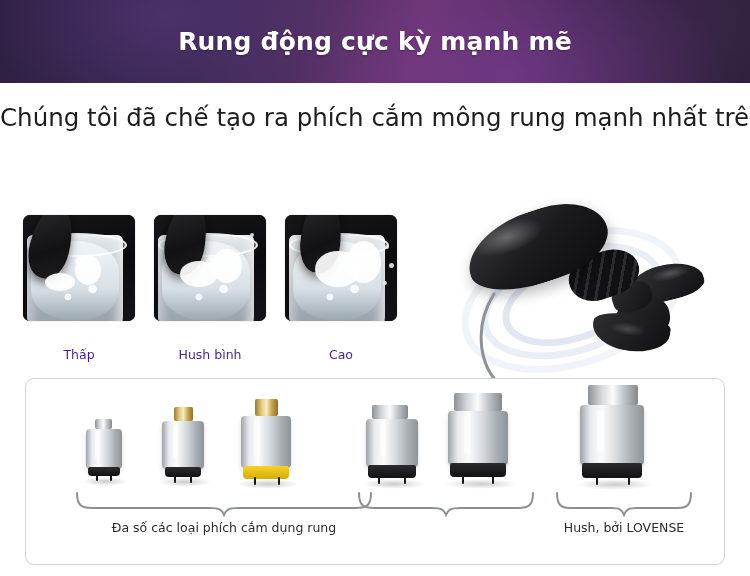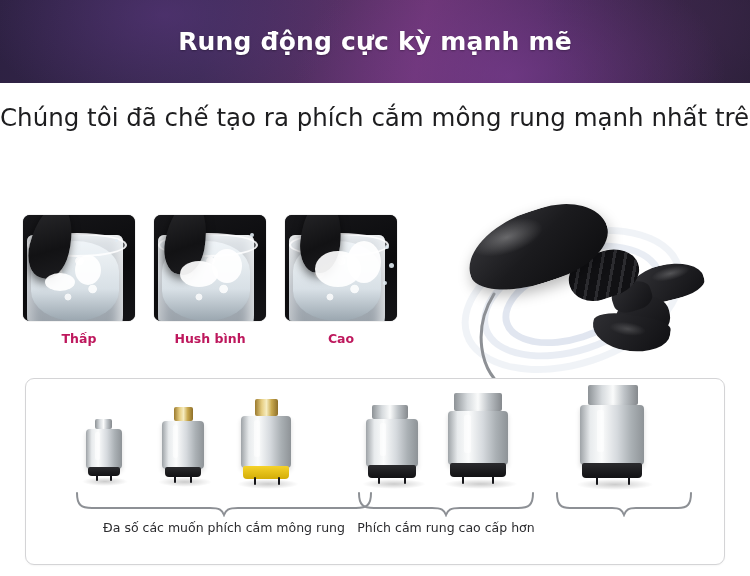--- a/index.html
+++ b/index.html
@@ -91,22 +91,22 @@
     border-radius:50% 50% 45% 45%/60% 60% 40% 40%;
     background:linear-gradient(150deg,#2b2b2e 0%,#121214 60%,#1d1d20 100%);
     transform:rotate(14deg);
     box-shadow:0 4px 10px rgba(0,0,0,.55);
   }
   .photo.p2 .plug-tip{left:12px;top:-14px;transform:rotate(10deg);}
   .photo.p3 .plug-tip{left:16px;top:-16px;transform:rotate(6deg);}
   .droplet{position:absolute;border-radius:50%;background:rgba(225,235,242,.9);}
   .photo-caption-row{position:absolute;left:23px;top:331px;width:380px;height:20px;}
   .photo-caption{
-    position:absolute;top:0;width:112px;text-align:center;
-    color:#be185d;font-size:12.5px;font-weight:700;
+    position:absolute;top:16px;width:112px;text-align:center;
+    color:#4c1d95;font-size:12.5px;font-weight:400;
   }
   .photo-caption.c1{left:0;}
   .photo-caption.c2{left:131px;}
   .photo-caption.c3{left:262px;}
 
   
   .hero{position:absolute;left:440px;top:205px;width:305px;height:175px;}
   .wave{
     position:absolute;border-radius:50%;
     border:7px solid rgba(228,233,241,.55);
@@ -308,21 +308,21 @@
       <div class="m-weight" style="left:16px;top:0;width:23px;height:17px;"></div>
       <div class="m-can" style="left:2px;top:17px;width:50px;height:52px;"></div>
       <div class="m-foot yellow" style="left:4px;top:67px;width:46px;height:13px;"></div>
       <div class="m-pin" style="left:15px;top:78px;height:8px;"></div>
       <div class="m-pin" style="left:39px;top:78px;height:8px;"></div>
     </div>
 
     <svg class="brace-svg" style="left:48px;top:112px;width:300px;height:26px;" viewBox="0 0 300 26">
       <path d="M3,2 C3,14 7,17 18,17 L136,17 C146,17 148,19 150,24 C152,19 154,17 164,17 L282,17 C293,17 297,14 297,2" fill="none" stroke="#8d9095" stroke-width="2" stroke-linecap="round"></path>
     </svg>
-    <div class="group-label" style="left:48px;top:140px;width:300px;">Đa số các muốn phích cắm mông rung</div>
+    <div class="group-label" style="left:48px;top:140px;width:300px;">Đa số các loại phích cắm dụng rung</div>
 
     <div class="motor" style="left:338px;top:26px;width:58px;height:80px;">
       <div class="m-shadow" style="left:-2px;top:74px;width:64px;height:10px;"></div>
       <div class="m-weight silver" style="left:8px;top:0;width:36px;height:14px;"></div>
       <div class="m-can" style="left:2px;top:14px;width:52px;height:48px;"></div>
       <div class="m-foot" style="left:4px;top:60px;width:48px;height:13px;"></div>
       <div class="m-pin" style="left:14px;top:71px;height:8px;"></div>
       <div class="m-pin" style="left:40px;top:71px;height:8px;"></div>
     </div>
 
@@ -331,29 +331,29 @@
       <div class="m-weight silver" style="left:8px;top:0;width:48px;height:18px;"></div>
       <div class="m-can" style="left:2px;top:18px;width:60px;height:54px;"></div>
       <div class="m-foot" style="left:4px;top:70px;width:56px;height:14px;"></div>
       <div class="m-pin" style="left:16px;top:82px;height:9px;"></div>
       <div class="m-pin" style="left:46px;top:82px;height:9px;"></div>
     </div>
 
     <svg class="brace-svg" style="left:330px;top:112px;width:180px;height:26px;" viewBox="0 0 180 26">
       <path d="M3,2 C3,14 7,17 18,17 L76,17 C86,17 88,19 90,24 C92,19 94,17 104,17 L162,17 C173,17 177,14 177,2" fill="none" stroke="#8d9095" stroke-width="2" stroke-linecap="round"></path>
     </svg>
-    <div class="group-label" style="left:330px;top:140px;width:180px;">Phích cắm rung cao cấp hơn</div>
 
     <div class="motor" style="left:552px;top:6px;width:72px;height:100px;">
       <div class="m-shadow" style="left:-2px;top:94px;width:78px;height:11px;"></div>
       <div class="m-weight silver" style="left:10px;top:0;width:50px;height:20px;"></div>
       <div class="m-can" style="left:2px;top:20px;width:64px;height:60px;"></div>
       <div class="m-foot" style="left:4px;top:78px;width:60px;height:15px;"></div>
       <div class="m-pin" style="left:18px;top:91px;height:9px;"></div>
       <div class="m-pin" style="left:50px;top:91px;height:9px;"></div>
     </div>
 
     <svg class="brace-svg" style="left:528px;top:112px;width:140px;height:26px;" viewBox="0 0 140 26">
       <path d="M3,2 C3,14 7,17 16,17 L58,17 C66,17 68,19 70,24 C72,19 74,17 82,17 L124,17 C133,17 137,14 137,2" fill="none" stroke="#8d9095" stroke-width="2" stroke-linecap="round"></path>
     </svg>
+    <div class="group-label" style="left:528px;top:140px;width:140px;">Hush, bởi LOVENSE</div>
 
   </div>
 </div>
 
 </body></html>

